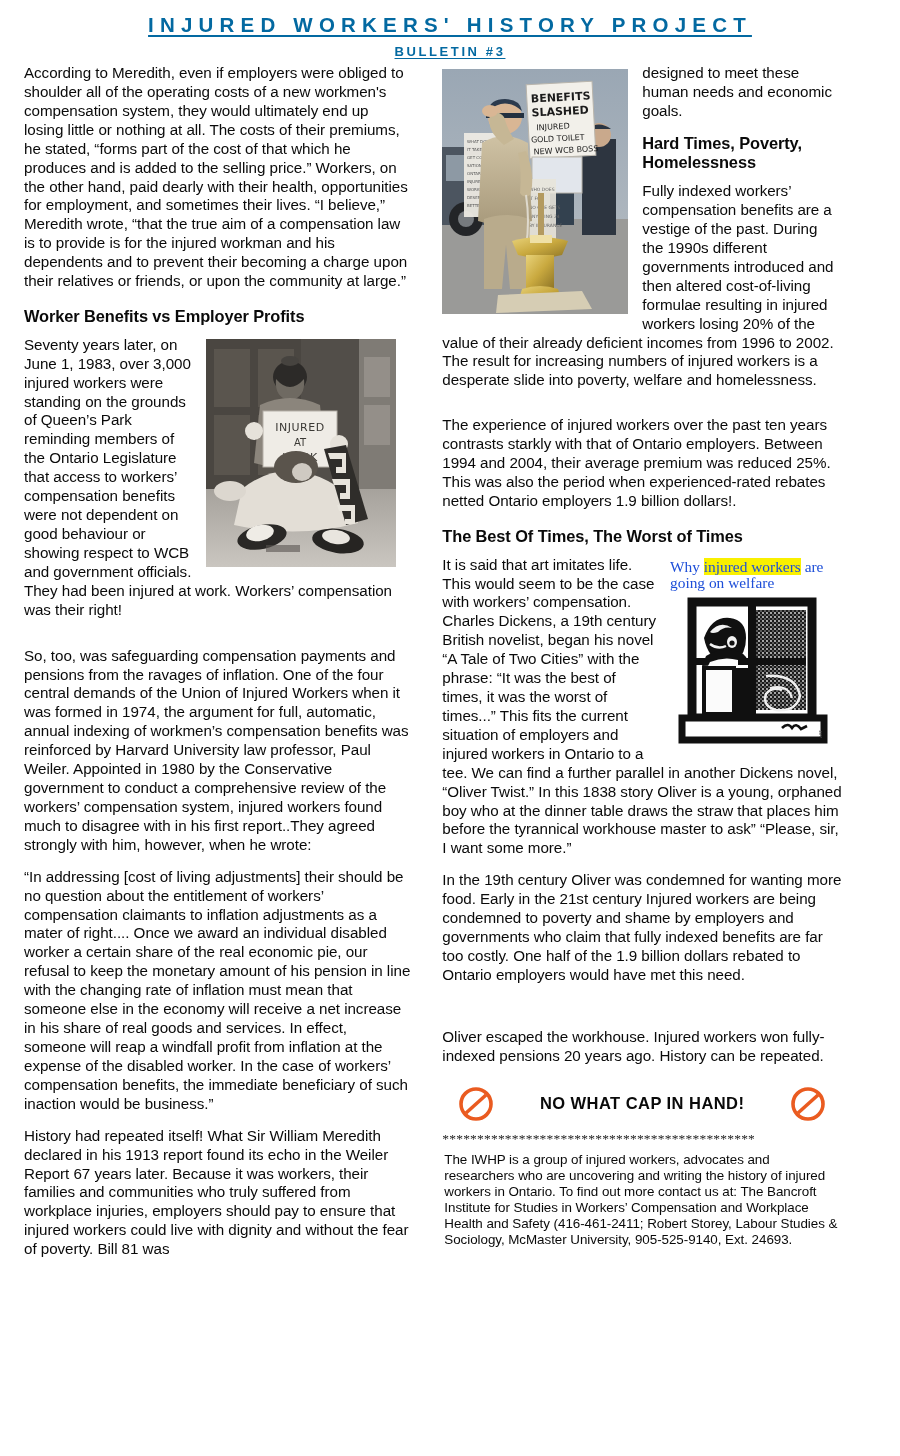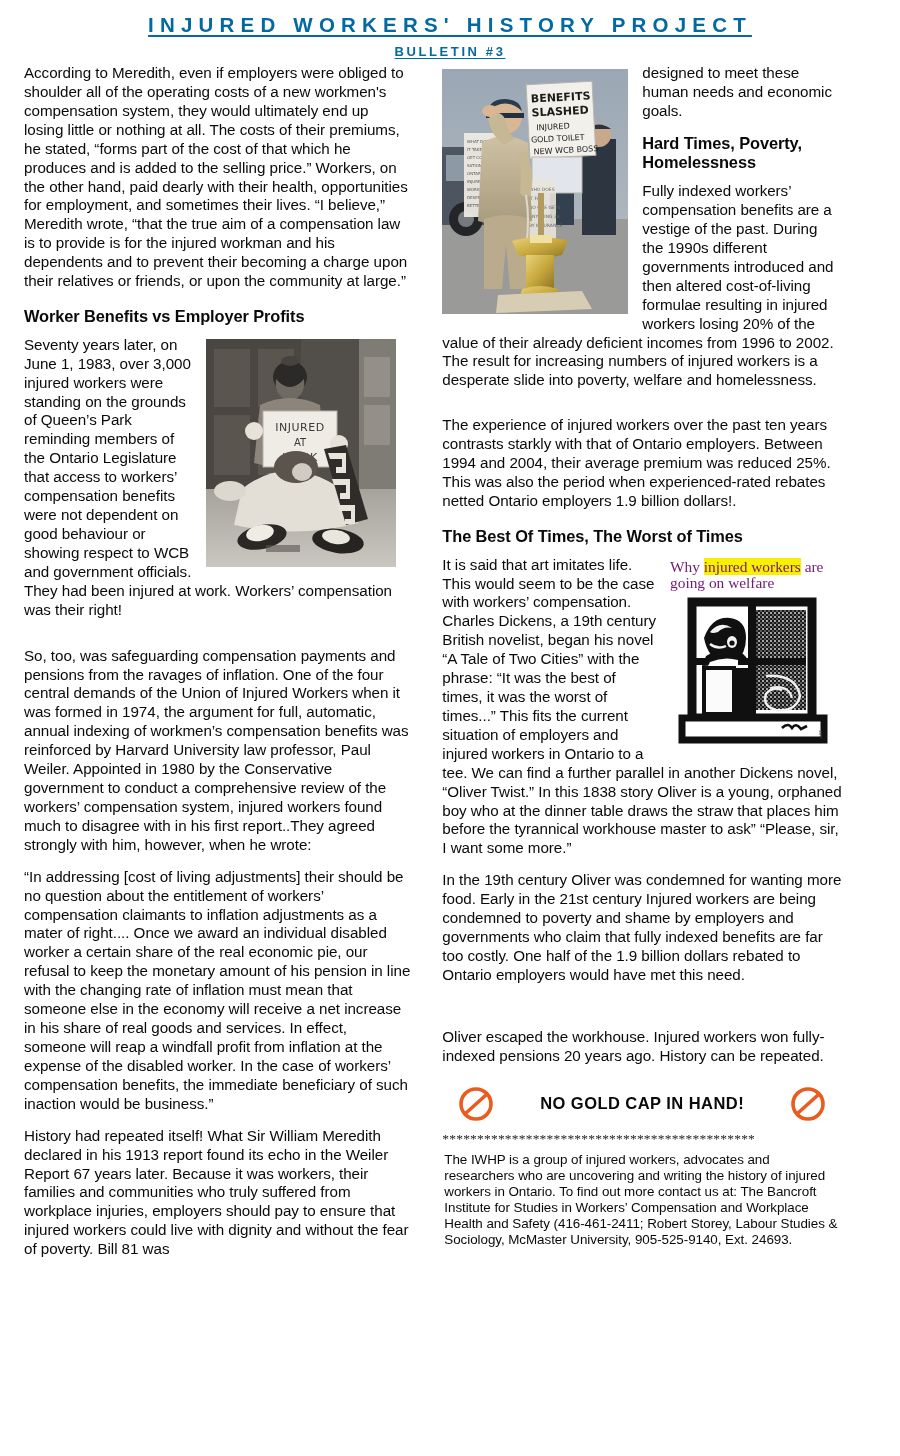--- a/index.html
+++ b/index.html
@@ -85,21 +85,21 @@
   }
   .clipping {
     float: right;
     width: 172px;
     margin: 3px 0 4px 12px;
   }
   .clip-head {
     font-family: "Liberation Serif", "DejaVu Serif", serif;
     font-size: 15.4px;
     line-height: 1.08;
-    color: #701a75;
+    color: #1d4ed8;
     margin-bottom: 4px;
   }
   .clip-head .hl { background: #f9f000; }
   .clip-art { width: 172px; height: 150px; display: block; }
 
   
   .cap-banner {
     display: flex;
     align-items: center;
     justify-content: center;
@@ -348,21 +348,21 @@
       <p class="body">In the 19th century Oliver was condemned for wanting more food. Early in the 21st century Injured workers are being condemned to poverty and shame by employers and governments who claim that fully indexed benefits are far too costly. One half of the 1.9 billion dollars rebated to Ontario employers would have met this need.</p>
     </div>
 
     <p class="body" style="margin-top:30px">Oliver escaped the workhouse. Injured workers won fully-indexed pensions 20 years ago. History can be repeated.</p>
 
     <div class="cap-banner">
       <svg class="noicon" viewBox="0 0 36 36">
         <circle cx="18" cy="18" r="15" fill="none" stroke="#ea5b20" stroke-width="3.6"></circle>
         <line x1="8" y1="27" x2="28" y2="9" stroke="#ea5b20" stroke-width="3.6"></line>
       </svg>
-      <span class="cap-text">NO GOLD CAP IN HAND!</span>
+      <span class="cap-text">NO WHAT CAP IN HAND!</span>
       <svg class="noicon" viewBox="0 0 36 36">
         <circle cx="18" cy="18" r="15" fill="none" stroke="#ea5b20" stroke-width="3.6"></circle>
         <line x1="8" y1="27" x2="28" y2="9" stroke="#ea5b20" stroke-width="3.6"></line>
       </svg>
     </div>
 
     <div class="star-rule">*********************************************</div>
 
     <p class="footer">The IWHP is a group of injured workers, advocates and researchers who are uncovering and writing the history of injured workers in Ontario. To find out more contact us at: The Bancroft Institute for Studies in Workers’ Compensation and Workplace Health and Safety (416-461-2411;  Robert Storey, Labour Studies &amp; Sociology, McMaster University, 905-525-9140, Ext. 24693.</p>
   </div>

